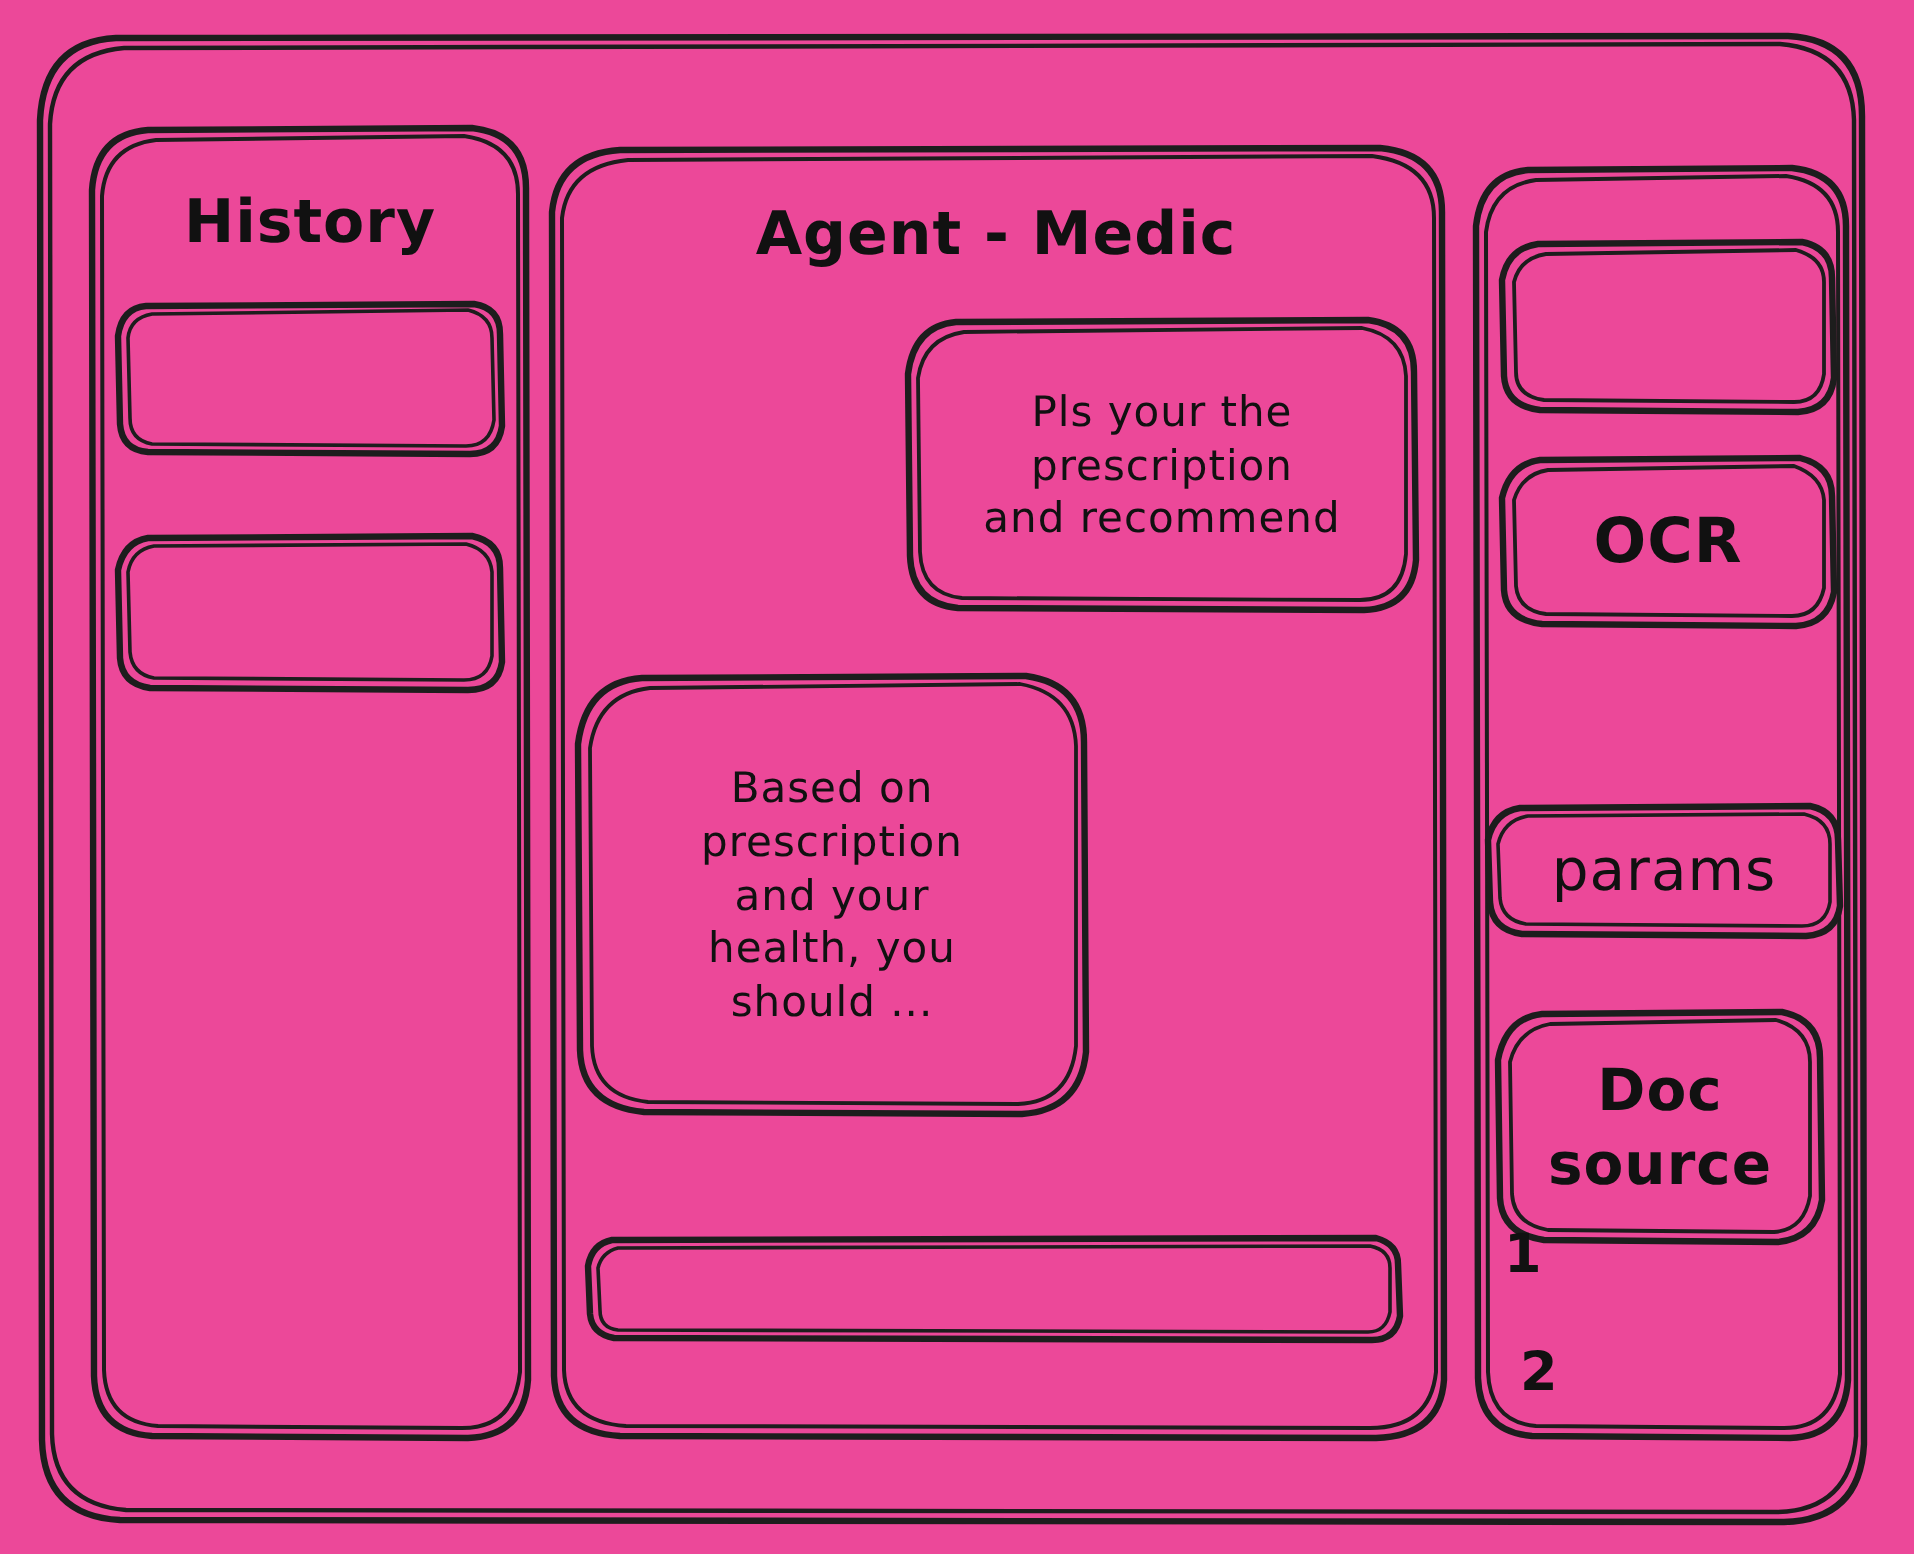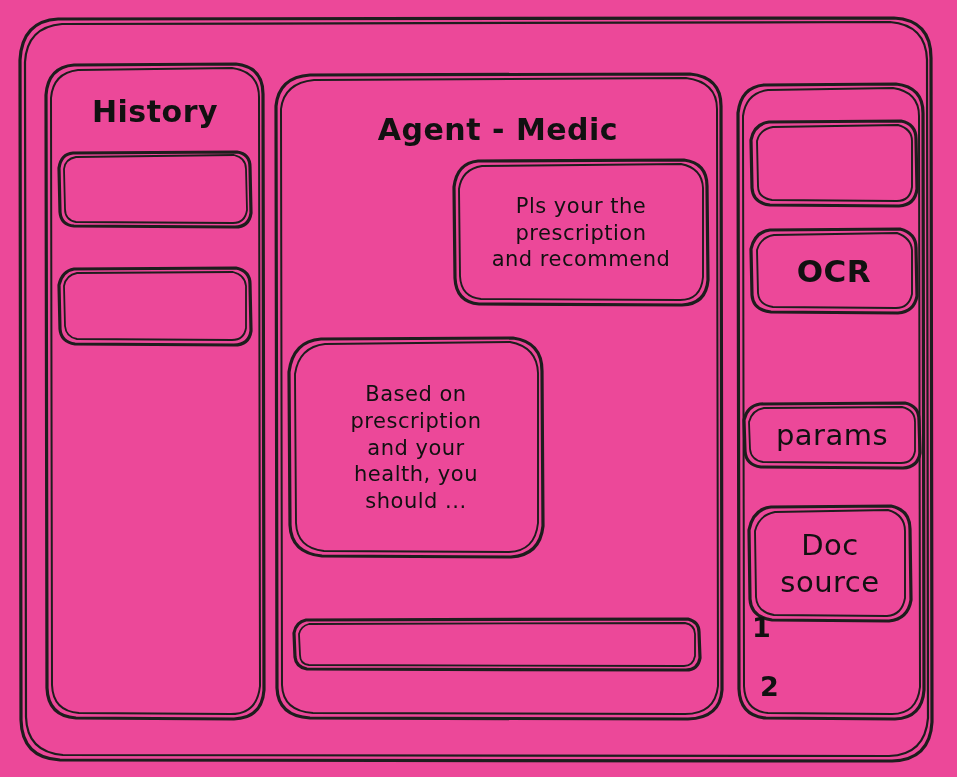--- a/index.html
+++ b/index.html
@@ -66,21 +66,21 @@
   #history-title {
     left: 44px; top: 88px; width: 222px; height: 48px;
     font-size: 30px; font-weight: 600;
   }
   #history-item-1 { left: 57px; top: 150px; width: 196px; height: 80px; }
   #history-item-2 { left: 57px; top: 266px; width: 196px; height: 82px; }
 
   #chat-panel { left: 274px; top: 72px; width: 450px; height: 650px; }
   #chat-title {
     left: 286px; top: 92px; width: 424px; height: 52px;
-    font-size: 30px; font-weight: 600; margin-top: 12px;
+    font-size: 30px; font-weight: 600;
   }
 
   #user-bubble { left: 452px; top: 158px; width: 258px; height: 150px; }
   #user-bubble-text {
     left: 458px; top: 162px; width: 246px; height: 142px;
     font-size: 21px; padding: 0 6px;
   }
 
   #agent-bubble { left: 287px; top: 336px; width: 258px; height: 224px; }
   #agent-bubble-text {
@@ -92,21 +92,21 @@
 
   #tools-panel { left: 736px; top: 82px; width: 190px; height: 640px; }
   #tool-llm   { left: 749px; top: 119px; width: 170px; height: 90px; }
   #tool-ocr   { left: 749px; top: 227px; width: 170px; height: 90px; }
   #tool-params{ left: 742px; top: 401px; width: 180px; height: 70px; }
   #tool-doc   { left: 747px; top: 504px; width: 166px; height: 120px; }
 
   #tool-llm-label    { left: 749px; top: 119px; width: 170px; height: 90px; font-size: 31px; font-weight: 600; }
   #tool-ocr-label    { left: 749px; top: 227px; width: 170px; height: 90px; font-size: 31px; font-weight: 600; }
   #tool-params-label { left: 742px; top: 401px; width: 180px; height: 70px; font-size: 29px; font-weight: 400; }
-  #tool-doc-label    { left: 747px; top: 504px; width: 166px; height: 120px; font-size: 29px; font-weight: 400; }
+  #tool-doc-label    { left: 747px; top: 504px; width: 166px; height: 120px; font-size: 29px; font-weight: 700; }
 
   #doc-ref-1 {
     left: 752px; top: 612px; width: 30px; height: 32px;
     font-size: 27px; font-weight: 600; justify-content: flex-start;
   }
   #doc-ref-2 {
     left: 760px; top: 670px; width: 30px; height: 34px;
     font-size: 27px; font-weight: 600; justify-content: flex-start;
   }
 </style>

